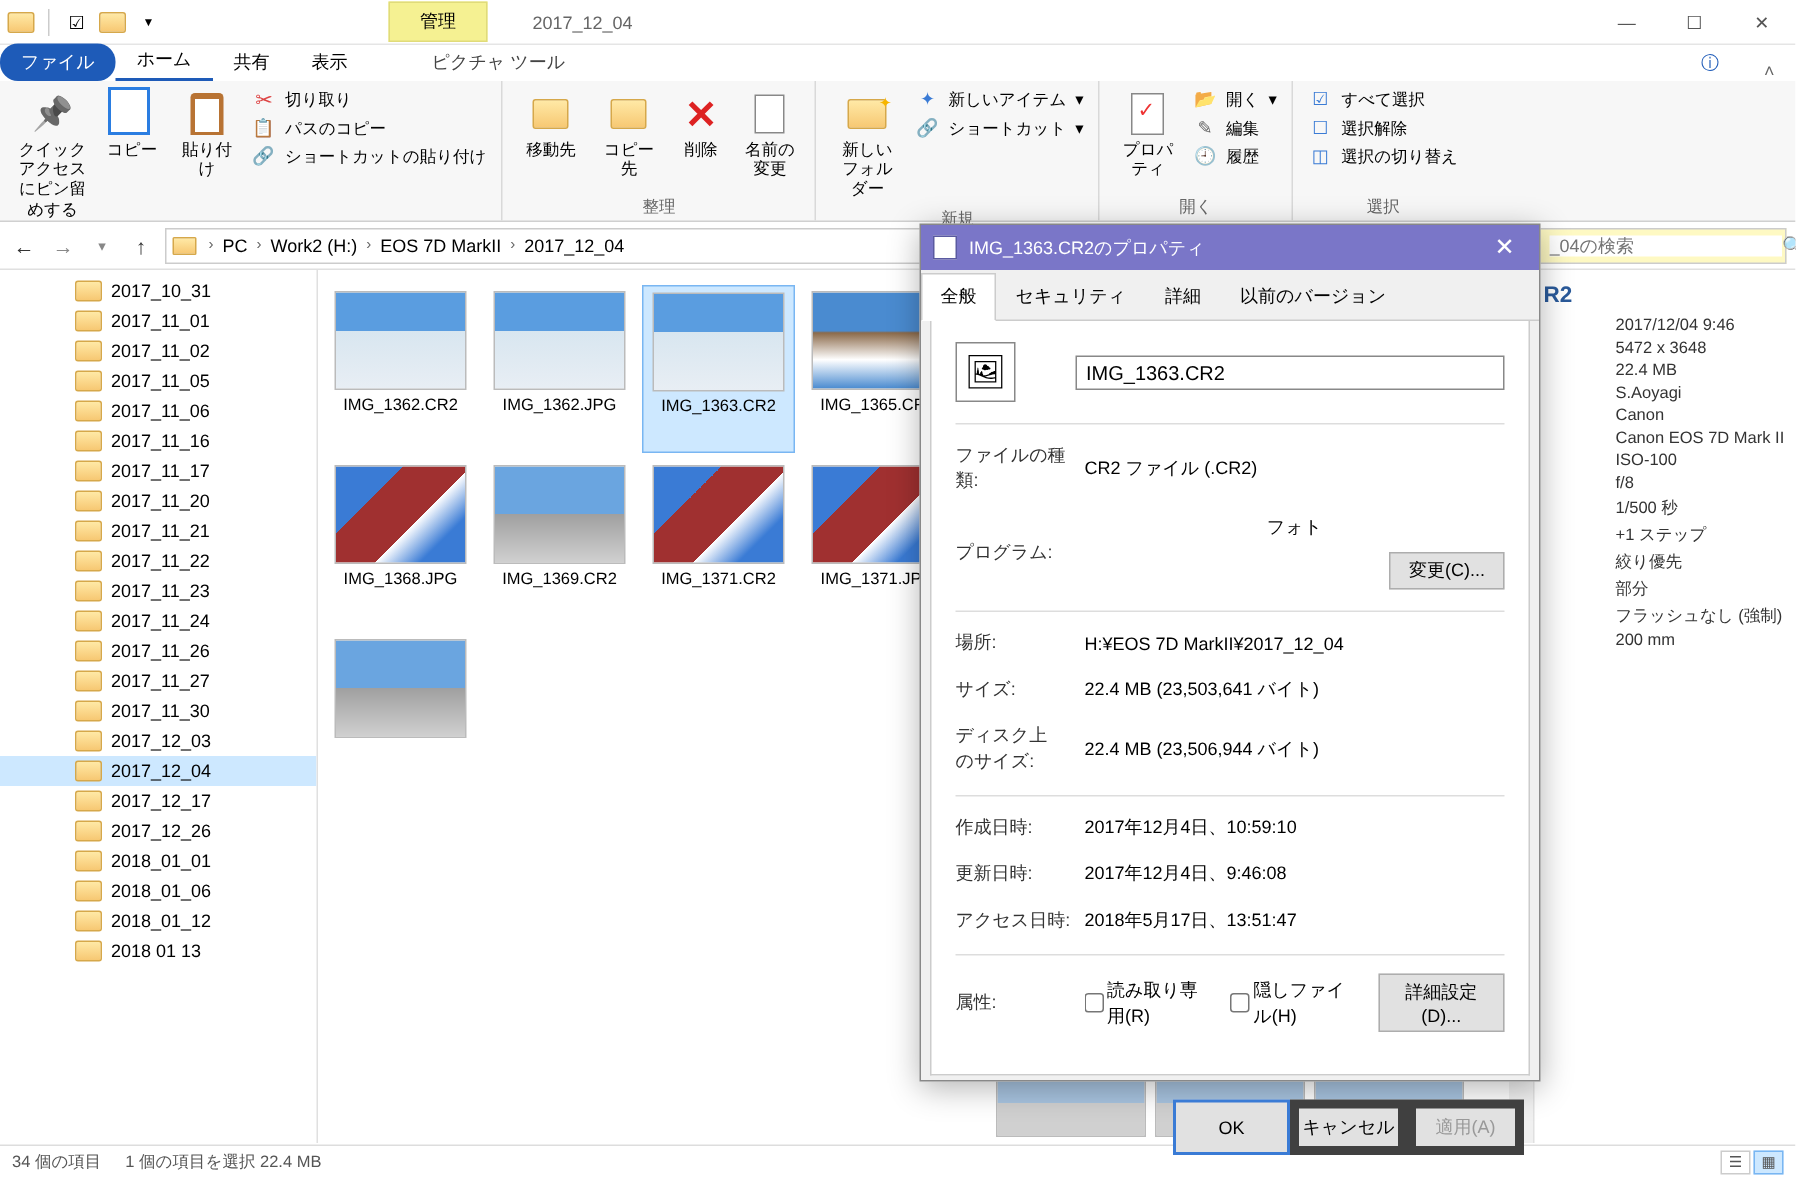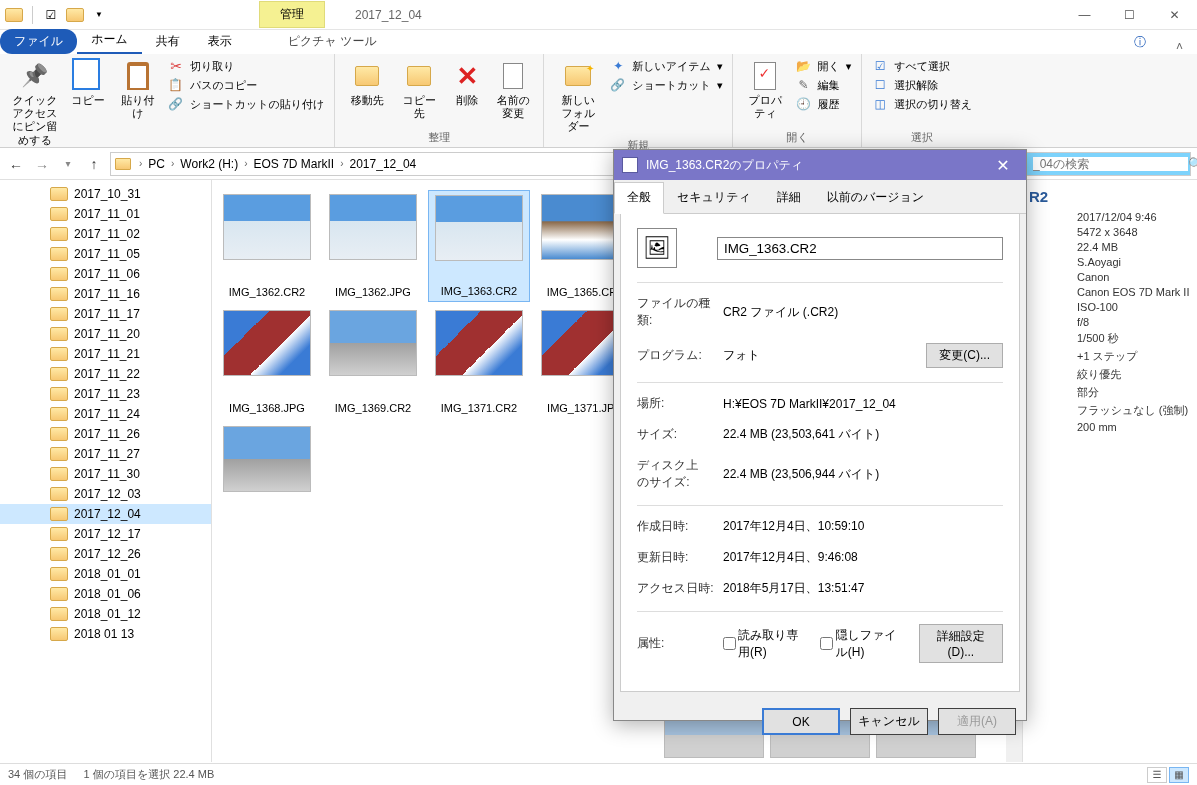--- a/index.html
+++ b/index.html
@@ -64,35 +64,35 @@
 
 .addressbar { height: 32px; display: flex; align-items: center; padding: 2px 6px; gap: 6px; border-bottom: 1px solid #e0e0e0; }
 .nav-arrows { display: flex; gap: 6px; }
 .nav-arrow { width: 20px; height: 20px; display: flex; align-items: center; justify-content: center; color: #888; font-size: 14px; }
 .nav-arrow.active { color: #333; }
 .path-box { flex: 1; height: 24px; border: 1px solid #ccc; display: flex; align-items: center; padding: 0 4px; gap: 2px; background: #fff; }
 .path-box .fico { width: 16px; height: 12px; background: linear-gradient(#ffe9a6, #f7c873); border: 1px solid #d6a84a; border-radius: 1px; margin-right: 4px; }
 .path-box .seg { padding: 0 2px; }
 .path-box .chev { color: #666; padding: 0 2px; font-size: 10px; }
 .path-box .refresh { margin-left: auto; color: #3a7bd5; }
-.search-box { width: 165px; height: 24px; border: 1px solid #ccc; display: flex; align-items: center; padding: 0 6px; background: #7dd3fc; }
+.search-box { width: 165px; height: 24px; border: 1px solid #ccc; display: flex; align-items: center; padding: 0 6px; background: #fef9c3; }
 .search-box input { border: none; flex: 1; outline: none; font-size: 12px; color: #888; }
 .search-box .sico { color: #666; }
 
 
 .mainarea { display: flex; height: 582px; position: relative; }
 .sidebar { width: 212px; border-right: 1px solid #e0e0e0; overflow-y: auto; padding: 4px 0; }
 .sidebar .folder-item { display: flex; align-items: center; gap: 6px; padding: 3px 4px 3px 50px; }
 .sidebar .folder-item.selected { background: #cde8ff; }
 .sidebar .folder-item .fico { width: 18px; height: 14px; background: linear-gradient(#ffe9a6, #f7c873); border: 1px solid #d6a84a; border-radius: 2px; flex-shrink: 0; }
 .sidebar .folder-item .fname { white-space: nowrap; }
 
 .content { flex: 1; background: #fff; padding: 10px 4px; overflow: hidden; position: relative; }
 .thumb-grid { display: flex; flex-wrap: wrap; gap: 4px; align-content: flex-start; }
-.thumb-item { width: 102px; height: 112px; display: flex; flex-direction: column; align-items: center; justify-content: space-between; gap: 4px; padding: 4px; }
+.thumb-item { width: 102px; height: 112px; display: flex; flex-direction: column; align-items: center; justify-content: flex-start; gap: 4px; padding: 4px; }
 .thumb-item.selected { background: #cde8ff; border: 1px solid #79b6f2; }
 .thumb-img { width: 88px; height: 66px; background: linear-gradient(180deg, #5a9de0 40%, #d8e6f0 40%, #e8eef4 100%); border: 1px solid #bbb; position: relative; }
 .thumb-img.berries { background: linear-gradient(135deg, #3a7bd5 30%, #a03030 30%, #a03030 60%, #fff 60%, #3a7bd5 80%); }
 .thumb-img.branches { background: linear-gradient(180deg, #4a8bd0 40%, #8b6a4a 42%, #fff 70%, #4a8bd0 100%); }
 .thumb-img.street { background: linear-gradient(180deg, #6aa5e0 50%, #a0a0a0 50%, #d0d0d0 100%); }
 .thumb-label { font-size: 11px; text-align: center; }
 
 
 .details-pane { width: 175px; border-left: 1px solid #e0e0e0; padding: 8px 6px; font-size: 11px; }
 .details-pane .title { font-size: 15px; font-weight: bold; margin-bottom: 6px; color: #2a5a9a; }
@@ -111,22 +111,22 @@
 .prop-row { display: flex; margin-bottom: 14px; align-items: center; }
 .prop-row .lbl { width: 86px; color: #333; }
 .prop-row .val { flex: 1; }
 .prop-icon-big { width: 40px; height: 40px; border: 1px solid #888; display: flex; align-items: center; justify-content: center; background: #fff; margin-right: 40px; }
 .prop-icon-big::before { content: "🖼"; font-size: 22px; }
 .prop-filename-input { flex: 1; border: 1px solid #888; padding: 3px 6px; background: #fff; }
 .prop-hr { border: none; border-top: 1px solid #ddd; margin: 12px 0; }
 .prop-btn { border: 1px solid #adadad; background: #e1e1e1; padding: 3px 12px; font-size: 12px; }
 .prop-check { display: flex; align-items: center; gap: 2px; margin-right: 16px; }
 .prop-check input { width: 13px; height: 13px; }
-.prop-footer { display: flex; justify-content: flex-end; gap: 10px; padding: 10px; }
-.prop-footer button { border: 1px solid #404040; background: #e1e1e1; padding: 4px 0; width: 78px; font-size: 12px; }
+.prop-footer { display: flex; justify-content: flex-end; padding: 10px; }
+.prop-footer button { border: 6px solid #404040; background: #e1e1e1; padding: 4px 0; width: 78px; font-size: 12px; }
 .prop-footer button.primary { border: 2px solid #3a7bd5; }
 .prop-footer button:disabled { color: #999; }
 
 
 .statusbar { position: absolute; bottom: 0; left: 0; right: 0; height: 22px; border-top: 1px solid #ddd; display: flex; align-items: center; padding: 0 8px; font-size: 11px; color: #555; gap: 16px; background: #fff; }
 .statusbar .view-toggle { margin-left: auto; display: flex; gap: 2px; }
 .statusbar .vt { width: 20px; height: 16px; border: 1px solid #ccc; display: flex; align-items: center; justify-content: center; font-size: 10px; }
 .statusbar .vt.active { background: #cde8ff; border-color: #79b6f2; }
 
 .scrollbar-v { position: absolute; right: 0; top: 0; bottom: 0; width: 16px; background: #f0f0f0; }
@@ -535,21 +535,21 @@
       <div class="prop-icon-big"></div>
       <input class="prop-filename-input" value="IMG_1363.CR2" style="">
     </div>
     <hr class="prop-hr">
     <div class="prop-row">
         <div class="lbl">ファイルの種類:</div>
         <div class="val">CR2 ファイル (.CR2)</div>
       </div>
     <div class="prop-row">
       <div class="lbl">プログラム:</div>
-      <div class="val" style="display:flex;align-items:center;gap:8px;">
+      <div class="val" style="display:flex;align-items:center;gap:8px;flex-direction:column;">
         <span>フォト</span>
         <button class="prop-btn" style="margin-left:auto;">変更(C)...</button>
       </div>
     </div>
     <hr class="prop-hr">
     <div class="prop-row">
         <div class="lbl">場所:</div>
         <div class="val">H:¥EOS 7D MarkII¥2017_12_04</div>
       </div>
     <div class="prop-row">

